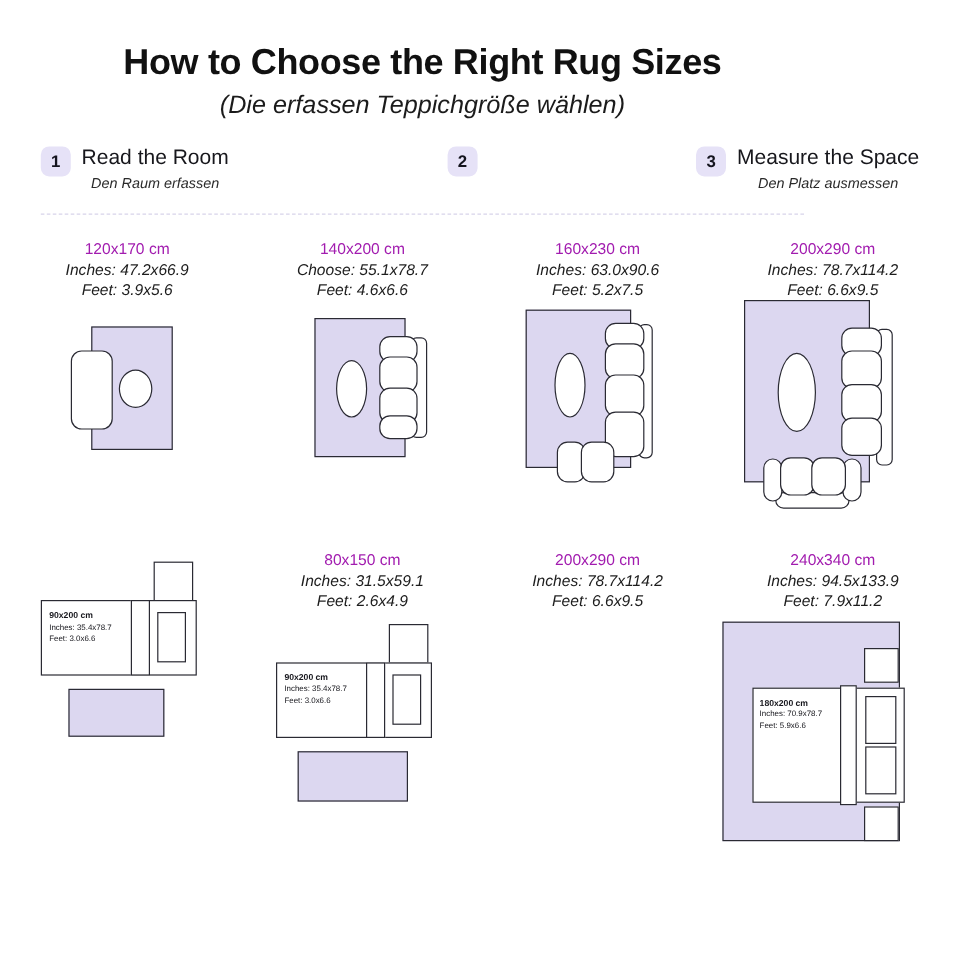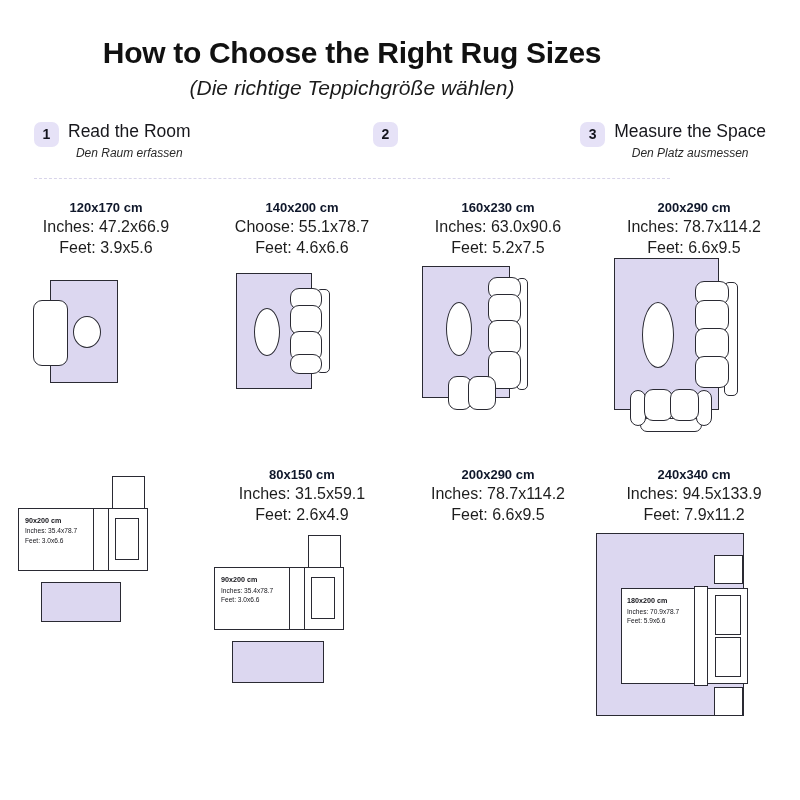--- a/index.html
+++ b/index.html
@@ -71,28 +71,28 @@
     padding:0 8px;
   }
   .card{
     flex:1 1 0;
     display:flex;
     flex-direction:column;
     align-items:center;
     position:relative;
   }
   .card-caption{text-align:center;line-height:1.32;}
-  .cap-size{font-size:13px;font-weight:bold;color:#0f172a;}
-  .cap-line{font-size:16px;color:#1d1d1d;}
+  .cap-size{font-size:13px;font-weight:normal;color:#a21caf;}
+  .cap-line{font-size:13px;color:#1d1d1d;font-style:italic;}
 
   .figure{
     position:relative;
     width:100%;
     display:flex;
-    justify-content:flex-start;
+    justify-content:flex-end;
   }
   .fig-inner{position:relative;}
 
   
   .rug{
     position:absolute;
     background:#dcd7f0;
     border:1.6px solid #2a2a33;
     box-sizing:border-box;
   }
@@ -127,21 +127,21 @@
     pointer-events:none;
   }
   .inner-label b{font-size:7.2px;}
 </style>
 </head>
 <body>
 
 <div class="page">
 
   <h1 class="title">How to Choose the Right Rug Sizes</h1>
-  <div class="subtitle">(Die richtige Teppichgröße wählen)</div>
+  <div class="subtitle">(Die erfassen Teppichgröße wählen)</div>
 
   <div class="steps">
 
     <div class="step">
       <div class="badge">1</div>
       <div class="step-texts">
         <div class="step-title">Read the Room</div>
         <div class="step-sub">Den Raum erfassen</div>
       </div>
     </div>

